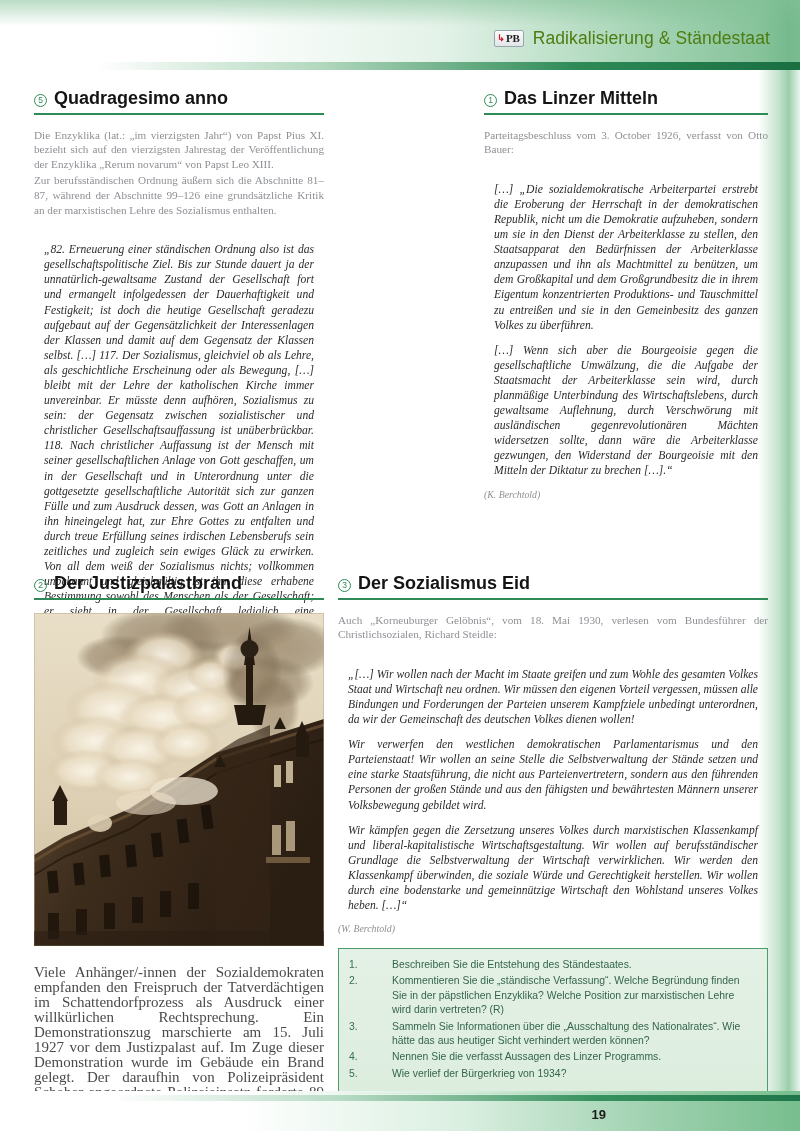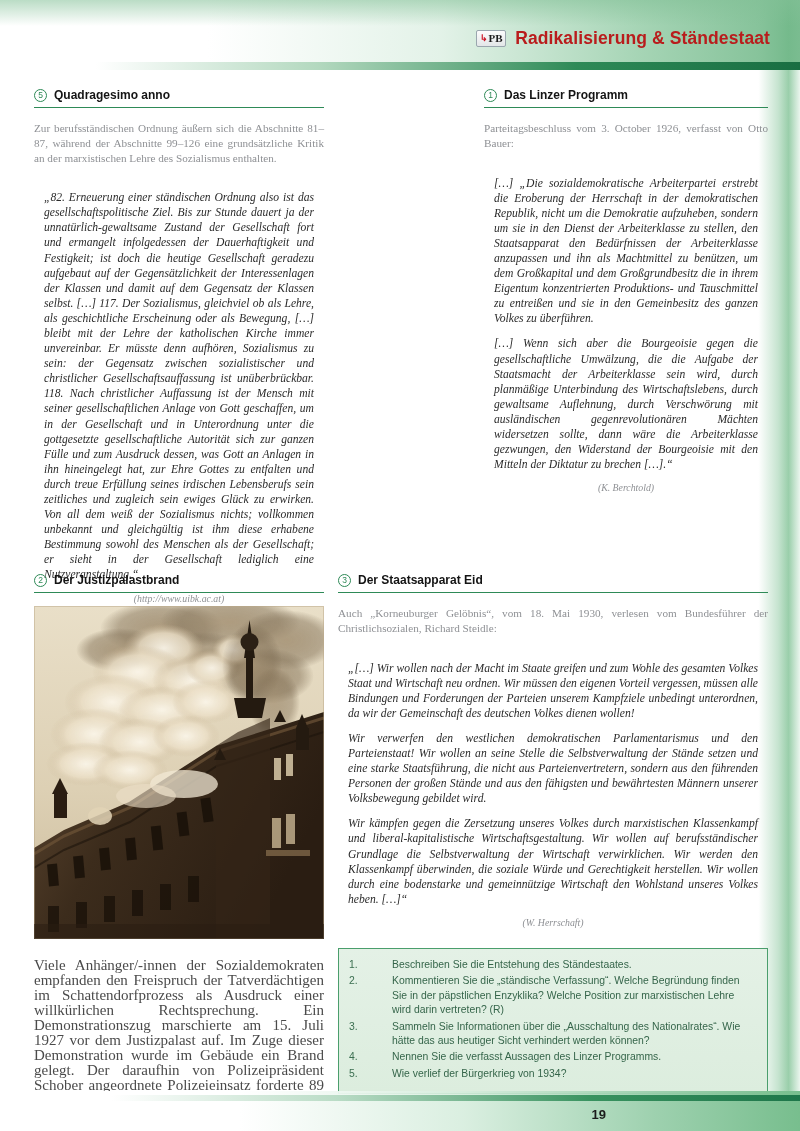--- a/index.html
+++ b/index.html
@@ -45,21 +45,21 @@
     border:1px solid #9aa6ae;
     border-radius:2px;
     background: linear-gradient(to bottom, #fcfcfc 0%, #e3e6e8 100%);
     font-family: "Liberation Serif", serif;
     font-weight:bold; font-size:11px; letter-spacing:0px;
     color:#1d1d1d; line-height:1;
   }
   .pb-logo .arrow { color:#cc1122; font-size:9px; margin-right:1px; }
   .header-title {
     font-family: "Liberation Sans", sans-serif;
-    font-weight:bold; font-size:17.5px; color:#b91c1c; letter-spacing:0.1px;
+    font-weight:normal; font-size:17.5px; color:#4d7c0f; letter-spacing:0.1px;
   }
 
   
   .col-left {
     position:absolute; left:34px; top:88px; width:290px; z-index:2;
   }
   .col-right {
     position:absolute; left:484px; top:88px; width:284px; z-index:2;
   }
   .wide-block {
@@ -77,41 +77,41 @@
   .circ-num {
     display:inline-flex; align-items:center; justify-content:center;
     width:13px; height:13px; min-width:13px;
     border:1px solid #2e8a57; border-radius:50%;
     color:#2e8a57; font-size:8.5px; line-height:1;
     font-family:"Liberation Sans", sans-serif;
     position:relative; top:-1px;
   }
   .sec-title {
     font-family:"Liberation Sans", sans-serif;
-    font-weight:bold; font-size:12px; color:#141414;
+    font-weight:bold; font-size:18px; color:#141414;
   }
   .sec-rule {
     height:1.6px; background:#2e8a57; margin-bottom:13px;
   }
 
   
   .intro {
     font-size:11.2px; line-height:14.6px; color:#8e9094;
     text-align:justify; margin:0 0 2px 0;
     hyphens:auto;
   }
   .intro + .intro { margin-top:0; }
   .body-p {
     font-size:11.6px; line-height:15.1px; color:#2a2a2a;
     text-align:justify; margin:10px;font-style:italic;
   }
   .gap { height:13px; }
   .source {
     font-size:9.8px; color:#8e9094; font-style:italic;
-    font-family:"Liberation Serif", serif;text-align:center;
+    font-family:"Liberation Serif", serif;
   }
 
   
   .photo-wrap { margin-top:3px; width:290px; height:333px; position:relative; overflow:hidden; }
   .caption {
     font-size:15px; line-height:15px; color:#4a4a4a;
     text-align:justify; margin-top:19px;
   }
 
   
@@ -171,30 +171,31 @@
   </div>
 </div>
 
 <div class="col-left">
   <div class="sec-head">
     <span class="circ-num">5</span>
     <span class="sec-title">Quadragesimo anno</span>
   </div>
   <div class="sec-rule"></div>
 
+  <p class="intro">Die Enzyklika (lat.: „im vierzigsten Jahr“) von Papst Pius XI. bezieht sich auf den vierzigsten Jahrestag der Veröffentlichung der Enzyklika „Rerum novarum“ von Papst Leo XIII.</p>
   <p class="intro">Zur berufsständischen Ordnung äußern sich die Abschnitte 81–87, während der Abschnitte 99–126 eine grundsätzliche Kritik an der marxistischen Lehre des Sozialismus enthalten.</p>
   <div class="gap"></div>
   <p class="body-p">„82. Erneuerung einer ständischen Ordnung also ist das gesellschaftspolitische Ziel. Bis zur Stunde dauert ja der unnatürlich-gewaltsame Zustand der Gesellschaft fort und ermangelt infolgedessen der Dauerhaftigkeit und Festigkeit; ist doch die heutige Gesellschaft geradezu aufgebaut auf der Gegensätzlichkeit der Interessenlagen der Klassen und damit auf dem Gegensatz der Klassen selbst. […] 117. Der Sozialismus, gleichviel ob als Lehre, als geschichtliche Erscheinung oder als Bewegung, […] bleibt mit der Lehre der katholischen Kirche immer unvereinbar. Er müsste denn aufhören, Sozialismus zu sein: der Gegensatz zwischen sozialistischer und christlicher Gesellschaftsauffassung ist unüberbrückbar. 118. Nach christlicher Auffassung ist der Mensch mit seiner gesellschaftlichen Anlage von Gott geschaffen, um in der Gesellschaft und in Unterordnung unter die gottgesetzte gesellschaftliche Autorität sich zur ganzen Fülle und zum Ausdruck dessen, was Gott an Anlagen in ihn hineingelegt hat, zur Ehre Gottes zu entfalten und durch treue Erfüllung seines irdischen Lebensberufs sein zeitliches und zugleich sein ewiges Glück zu erwirken. Von all dem weiß der Sozialismus nichts; vollkommen unbekannt und gleichgültig ist ihm diese erhabene Bestimmung sowohl des Menschen als der Gesellschaft; er sieht in der Gesellschaft lediglich eine Nutzveranstaltung.“</p>
   <div class="source">(http://www.uibk.ac.at)</div>
 </div>
 
 <div class="col-right">
   <div class="sec-head">
     <span class="circ-num">1</span>
-    <span class="sec-title">Das Linzer Programm</span>
+    <span class="sec-title">Das Linzer Mitteln</span>
   </div>
   <div class="sec-rule"></div>
 
   <p class="intro">Parteitagsbeschluss vom 3. October 1926, verfasst von Otto Bauer:</p>
   <div class="gap"></div>
   <p class="body-p">[…] „Die sozialdemokratische Arbeiterpartei erstrebt die Eroberung der Herrschaft in der demokratischen Republik, nicht um die Demokratie aufzuheben, sondern um sie in den Dienst der Arbeiterklasse zu stellen, den Staatsapparat den Bedürfnissen der Arbeiterklasse anzupassen und ihn als Machtmittel zu benützen, um dem Großkapital und dem Großgrundbesitz die in ihrem Eigentum konzentrierten Produktions- und Tauschmittel zu entreißen und sie in den Gemeinbesitz des ganzen Volkes zu überführen.</p>
   <p class="body-p">[…] Wenn sich aber die Bourgeoisie gegen die gesellschaftliche Umwälzung, die die Aufgabe der Staatsmacht der Arbeiterklasse sein wird, durch planmäßige Unterbindung des Wirtschaftslebens, durch gewaltsame Auflehnung, durch Verschwörung mit ausländischen gegenrevolutionären Mächten widersetzen sollte, dann wäre die Arbeiterklasse gezwungen, den Widerstand der Bourgeoisie mit den Mitteln der Diktatur zu brechen […].“</p>
   <div class="source">(K. Berchtold)</div>
 </div>
 
@@ -328,30 +329,30 @@
       <rect x="0" y="318" width="290" height="15" fill="#2a1d12" opacity="0.55"></rect>
     </svg>
   </div>
 
   <p class="caption">Viele Anhänger/-innen der Sozialdemokraten empfanden den Freispruch der Tatverdächtigen im Schattendorfprozess als Ausdruck einer willkürlichen Rechtsprechung. Ein Demonstrationszug marschierte am 15. Juli 1927 vor dem Justizpalast auf. Im Zuge dieser Demonstration wurde im Gebäude ein Brand gelegt. Der daraufhin von Polizeipräsident Schober angeordnete Polizeieinsatz forderte 89 Tote und 1500 Verwundete.</p>
 </div>
 
 <div class="wide-block">
   <div class="sec-head">
     <span class="circ-num">3</span>
-    <span class="sec-title">Der Staatsapparat Eid</span>
+    <span class="sec-title">Der Sozialismus Eid</span>
   </div>
   <div class="sec-rule"></div>
 
   <p class="intro">Auch „Korneuburger Gelöbnis“, vom 18. Mai 1930, verlesen vom Bundesführer der Christlichsozialen, Richard Steidle:</p>
   <div class="gap"></div>
   <p class="body-p">„[…] Wir wollen nach der Macht im Staate greifen und zum Wohle des gesamten Volkes Staat und Wirtschaft neu ordnen. Wir müssen den eigenen Vorteil vergessen, müssen alle Bindungen und Forderungen der Parteien unserem Kampfziele unbedingt unterordnen, da wir der Gemeinschaft des deutschen Volkes dienen wollen!</p>
   <p class="body-p">Wir verwerfen den westlichen demokratischen Parlamentarismus und den Parteienstaat! Wir wollen an seine Stelle die Selbstverwaltung der Stände setzen und eine starke Staatsführung, die nicht aus Parteienvertretern, sondern aus den führenden Personen der großen Stände und aus den fähigsten und bewährtesten Männern unserer Volksbewegung gebildet wird.</p>
   <p class="body-p">Wir kämpfen gegen die Zersetzung unseres Volkes durch marxistischen Klassenkampf und liberal-kapitalistische Wirtschaftsgestaltung. Wir wollen auf berufsständischer Grundlage die Selbstverwaltung der Wirtschaft verwirklichen. Wir werden den Klassenkampf überwinden, die soziale Würde und Gerechtigkeit herstellen. Wir wollen durch eine bodenstarke und gemeinnützige Wirtschaft den Wohlstand unseres Volkes heben. […]“</p>
-  <div class="source">(W. Herrschaft)</div>
+  <div class="source">(W. Berchtold)</div>
 </div>
 
 <div class="qbox">
   <div class="qrow">
     <span class="qnum">1.</span>
     <span class="qtext">Beschreiben Sie die Entstehung des Ständestaates.</span>
   </div>
   <div class="qrow">
     <span class="qnum">2.</span>
     <span class="qtext">Kommentieren Sie die „ständische Verfassung“. Welche Begründung finden Sie in der päpstlichen Enzyklika? Welche Position zur marxistischen Lehre wird darin vertreten? (R)</span>

